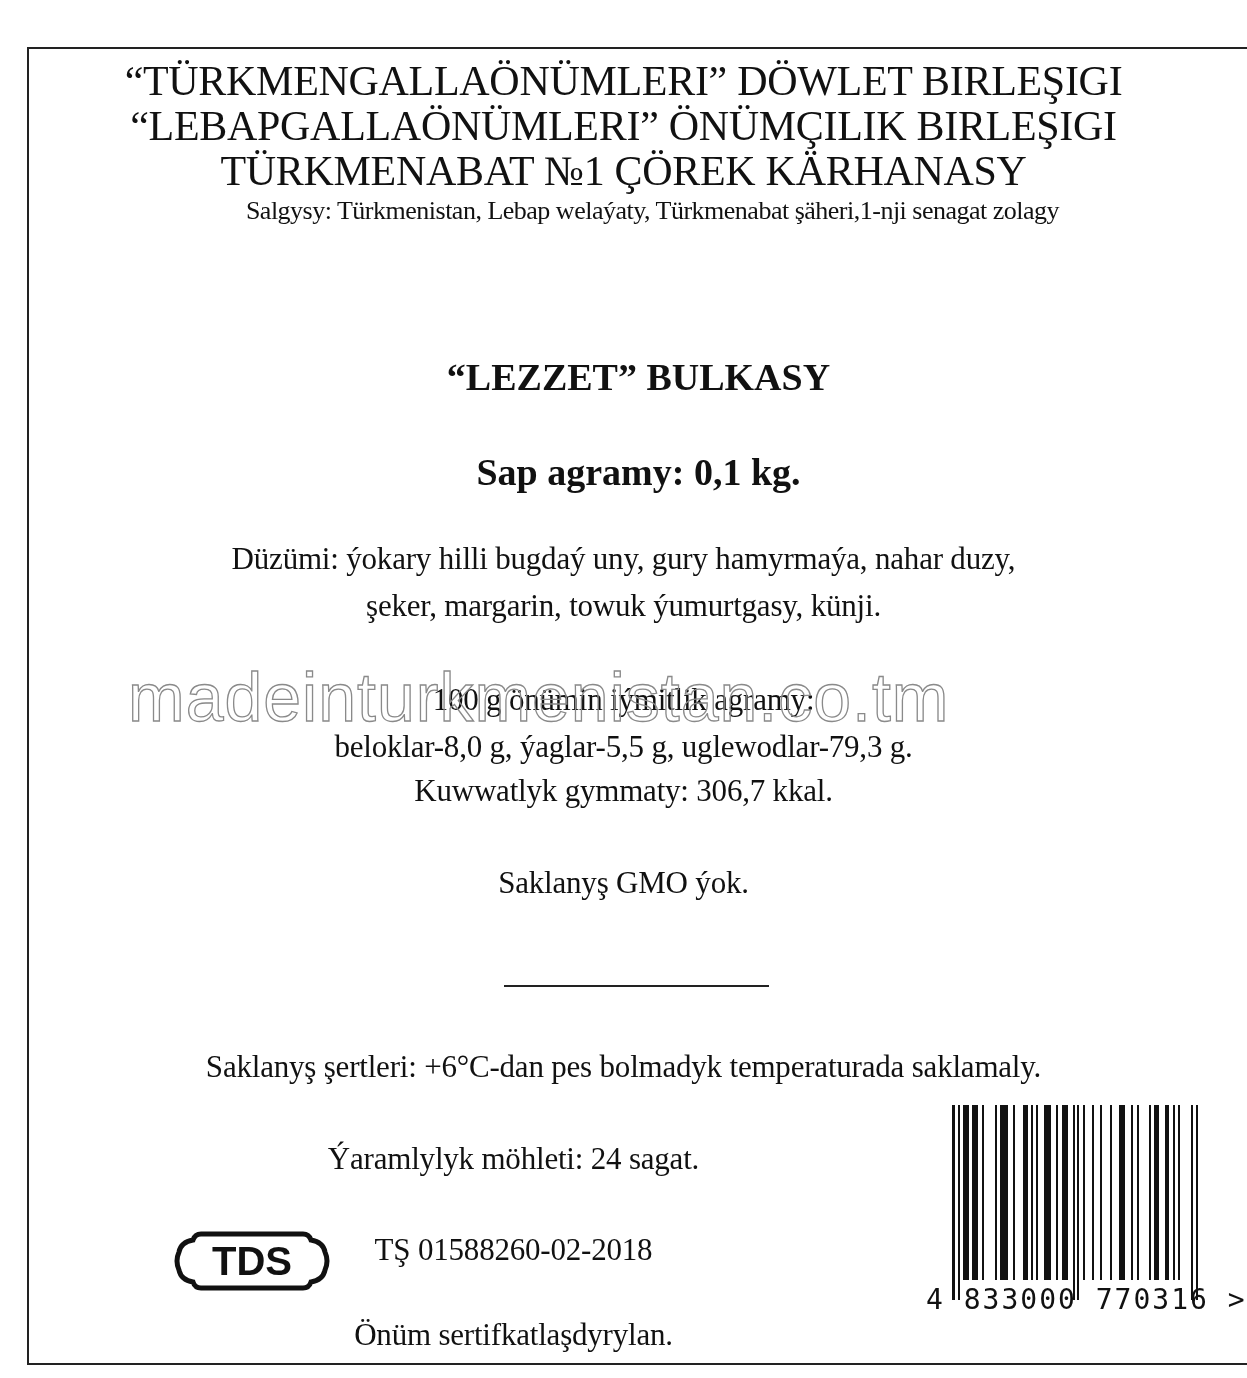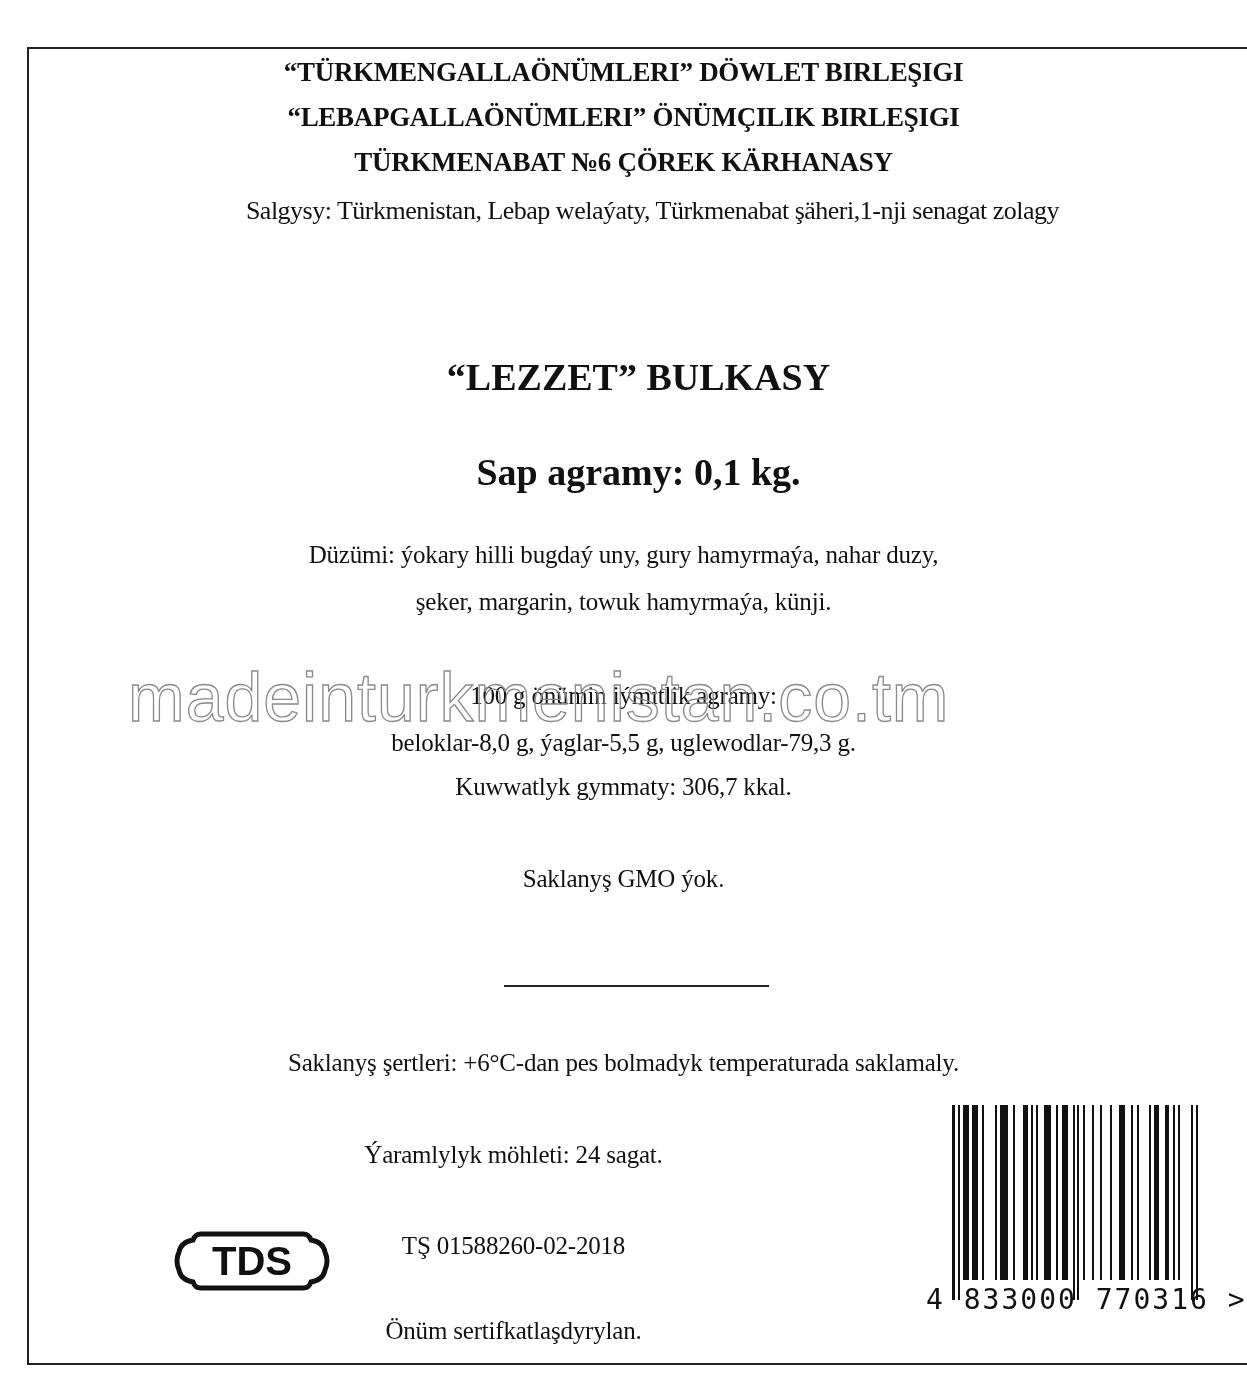--- a/index.html
+++ b/index.html
@@ -1,49 +1,49 @@
 <!DOCTYPE html>
 <html><head>
 <meta charset="utf-8">
 <style>
   html, body { margin: 0; padding: 0; background: #ffffff; }
   body { width: 1247px; height: 1378px; position: relative; overflow: hidden;
          font-family: "Liberation Serif", "DejaVu Serif", serif; color: #111; }
   .label-frame { position: absolute; left: 27px; top: 47px; width: 1240px; height: 1318px;
                  border: 2px solid #222; box-sizing: border-box; }
   .line { position: absolute; left: 0; width: 1247px; text-align: center; white-space: nowrap; }
-  .hdr { font-weight: bold; font-size: 27px; letter-spacing: -0.3px; }
+  .hdr { font-weight: normal; font-size: 42px; letter-spacing: -0.3px; }
   .addr { font-size: 26px; letter-spacing: -0.5px; }
-  .body-text { font-size: 25px; letter-spacing: -0.2px; }
+  .body-text { font-size: 31px; letter-spacing: -0.2px; }
   .title { font-weight: bold; font-size: 38px; padding-left: 15px; }
   .watermark { position: absolute; left: 128px; top: 658px; font-family: "Liberation Sans", sans-serif;
                font-size: 68px; color: transparent; -webkit-text-stroke: 1.3px #8a8a8a;
                letter-spacing: 1px; white-space: nowrap; pointer-events: none; }
   .blank { display: inline-block; width: 265px; border-bottom: 2px solid #222; height: 30px;
            vertical-align: baseline; margin-left: 26px; }
   .tds-logo { position: absolute; left: 173px; top: 1230px; width: 158px; height: 62px; }
   .barcode { position: absolute; left: 930px; top: 1105px; width: 285px; height: 205px; }
   .barcode-digits { position: absolute; left: 926px; top: 1283px; font-family: "DejaVu Sans Mono", monospace;
                     font-size: 28px; letter-spacing: 2px; white-space: nowrap; }
 </style>
 </head>
 <body>
 
 <div class="label-frame"></div>
 
 <div class="line hdr" style="top:57px">“TÜRKMENGALLAÖNÜMLERI” DÖWLET BIRLEŞIGI</div>
 <div class="line hdr" style="top:102px">“LEBAPGALLAÖNÜMLERI” ÖNÜMÇILIK BIRLEŞIGI</div>
-<div class="line hdr" style="top:147px">TÜRKMENABAT №6 ÇÖREK KÄRHANASY</div>
+<div class="line hdr" style="top:147px">TÜRKMENABAT №1 ÇÖREK KÄRHANASY</div>
 <div class="line addr" style="top:196px;left:75px;width:1155px;">Salgysy: Türkmenistan, Lebap welaýaty, Türkmenabat şäheri,1-nji senagat zolagy</div>
 
 <div class="line title" style="top:355px">“LEZZET” BULKASY</div>
 <div class="line title" style="top:450px">Sap agramy: 0,1 kg.</div>
 
 <div class="line body-text" style="top:541px">Düzümi: ýokary hilli bugdaý uny, gury hamyrmaýa, nahar duzy,</div>
-<div class="line body-text" style="top:588px">şeker, margarin, towuk hamyrmaýa, künji.</div>
+<div class="line body-text" style="top:588px">şeker, margarin, towuk ýumurtgasy, künji.</div>
 
 <div class="line body-text" style="top:682px">100 g önümin iýmitlik agramy:</div>
 <div class="line body-text" style="top:729px">beloklar-8,0 g,  ýaglar-5,5 g,  uglewodlar-79,3 g.</div>
 <div class="line body-text" style="top:773px">Kuwwatlyk gymmaty: 306,7 kkal.</div>
 
 <div class="watermark">madeinturkmenistan.co.tm</div>
 
 <div class="line body-text" style="top:865px">Saklanyş GMO ýok.</div>
 
 <div class="line body-text" style="top:955px">

